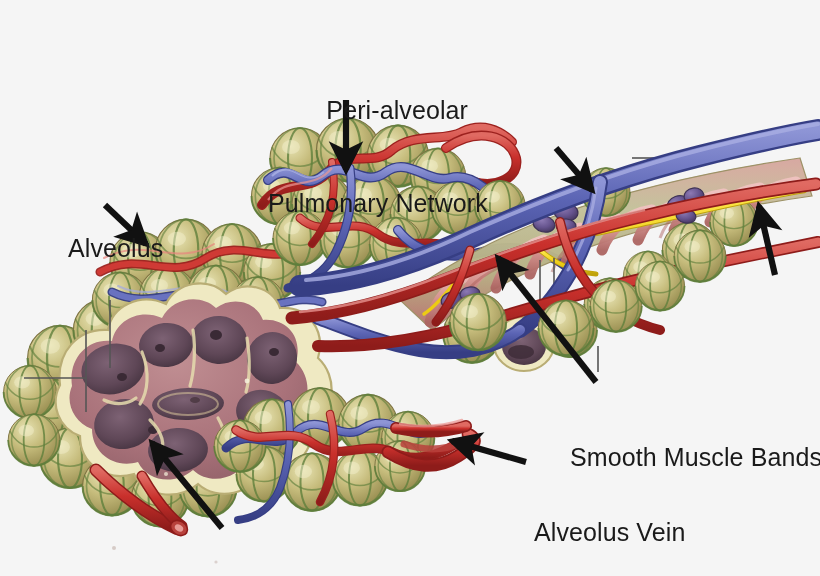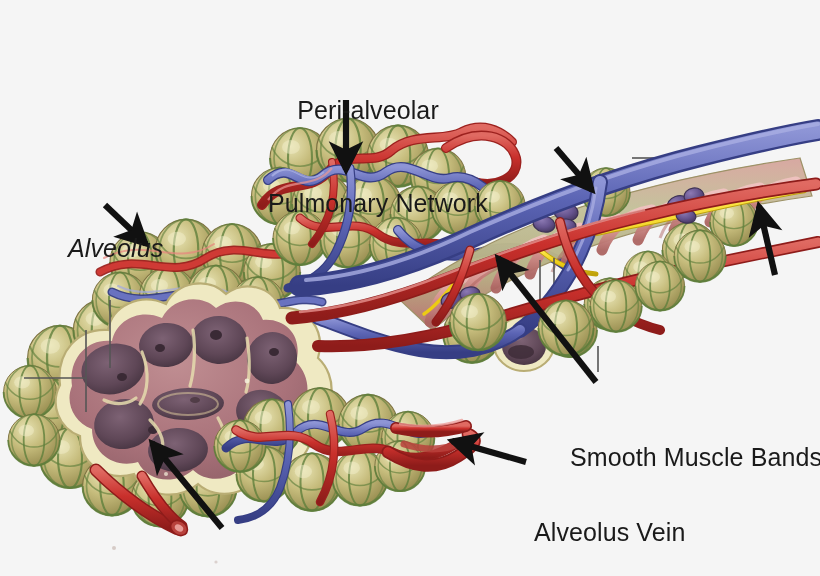--- a/index.html
+++ b/index.html
@@ -13,21 +13,21 @@
   }
   #art{position:absolute;left:0;top:0;width:820px;height:576px;}
   .lbl{
     position:absolute;
     color:#1a1a1a;
     font-family:"Liberation Sans","DejaVu Sans",sans-serif;
     font-size:25px;
     line-height:31px;
     white-space:pre;
     letter-spacing:0.1px;
-    text-align:center;
+    text-align:right;
     user-select:none;
   }
   .lbl.left{text-align:left;}
 </style>
 </head>
 <body>
 
 <div id="stage">
 
   <svg id="art" viewBox="0 0 820 576" xmlns="http://www.w3.org/2000/svg">
@@ -441,21 +441,21 @@
       <line x1="222" y1="528" x2="152" y2="443" marker-end="url(#arrowHead)"></line>
     </g>
   </svg>
 
   <div class="lbl" style="left:268px;top:33px;width:200px;">
     <div>Peri-alveolar</div>
     <div>Pulmonary Network</div>
   </div>
 
 
-  <div class="lbl left" style="left:68px;top:171px;width:140px;font-style:italic;">
+  <div class="lbl left" style="left:68px;top:171px;width:140px;">
     <div>Alveolus</div>
   </div>
 
 
   <div class="lbl left" style="left:570px;top:380px;width:252px;">
     <div>Smooth Muscle Bands</div>
   </div>
 
   <div class="lbl left" style="left:534px;top:455px;width:200px;">
     <div>Alveolus Vein</div>

